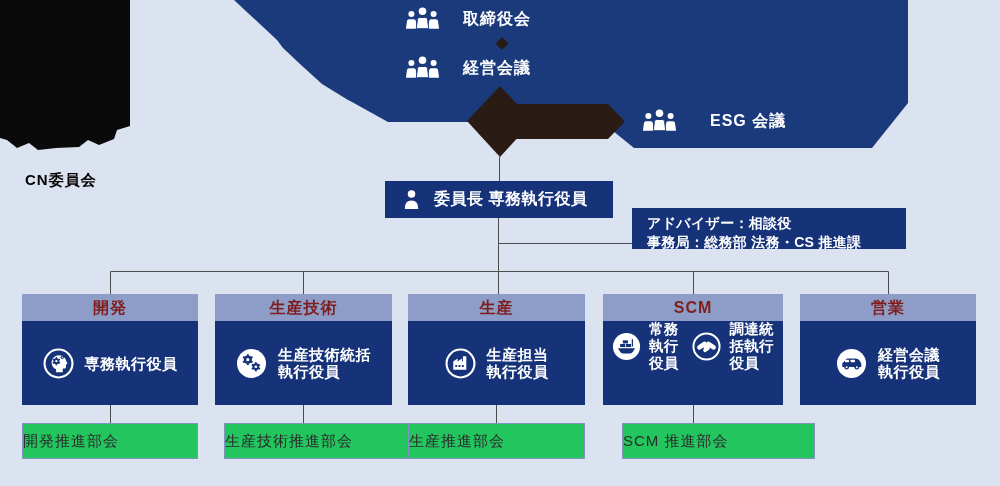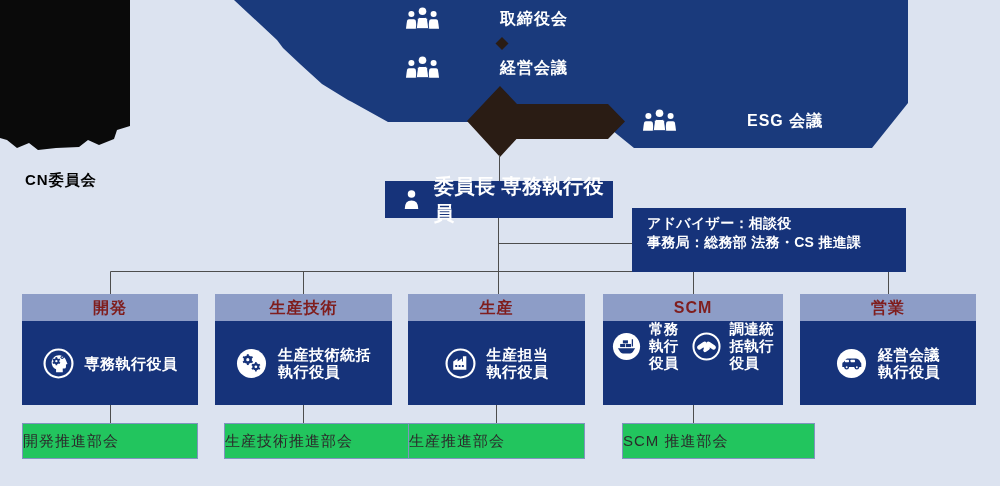--- a/index.html
+++ b/index.html
@@ -3,27 +3,27 @@
 <meta charset="utf-8">
 <style>
   html,body { margin:0; padding:0; }
   .canvas {
     position:relative; width:1000px; height:486px;
     background:#dce3f0; overflow:hidden;
     font-family:"Liberation Sans","DejaVu Sans",sans-serif;
   }
   .bg-svg { position:absolute; left:0; top:0; z-index:0; }
   .abs { position:absolute; z-index:2; }
-  .top-label { color:#fff; font-weight:bold; font-size:16px; letter-spacing:1px; white-space:nowrap;margin-left:37px; }
+  .top-label { color:#fff; font-weight:bold; font-size:16px; letter-spacing:1px; white-space:nowrap; }
   .cn-label { color:#000000; font-weight:bold; font-size:15px; letter-spacing:1px; }
   .navy-box { background:#16337a; color:#fff; font-weight:bold; }
   .chairman-box { left:385px; top:181px; width:228px; height:37px;
     display:flex; align-items:center; gap:15px; padding-left:19px; box-sizing:border-box;
-    font-size:20px; letter-spacing:0.5px; }
-  .advisor-box { left:632px; top:208px; width:274px; height:64px;
+    font-size:16px; letter-spacing:0.5px; }
+  .advisor-box { left:632px; top:208px; width:274px; height:41px;
     box-sizing:border-box; padding:6px 0 0 15px; font-size:14px; line-height:19px; letter-spacing:0.3px; }
   .col { position:absolute; top:294px; z-index:2; }
   .col-header { height:27px; line-height:27px; text-align:center; background:#8d9dc7;
     color:#7f1d1d; font-weight:bold; font-size:16px; letter-spacing:1px; }
   .col-body { height:84px; background:#16337a; color:#fff; font-weight:bold; font-size:15px;
     display:flex; align-items:center; justify-content:center; gap:11px; line-height:17px; }
   .col-body .role { text-align:left; letter-spacing:0.5px; }
   .col-body.scm { flex-direction:row; align-items:flex-start; justify-content:center;
     gap:7px; padding-left:9px; box-sizing:border-box; }
   .scm-row { display:flex; align-items:center; gap:8px; font-size:14.5px; letter-spacing:0.3px; }

